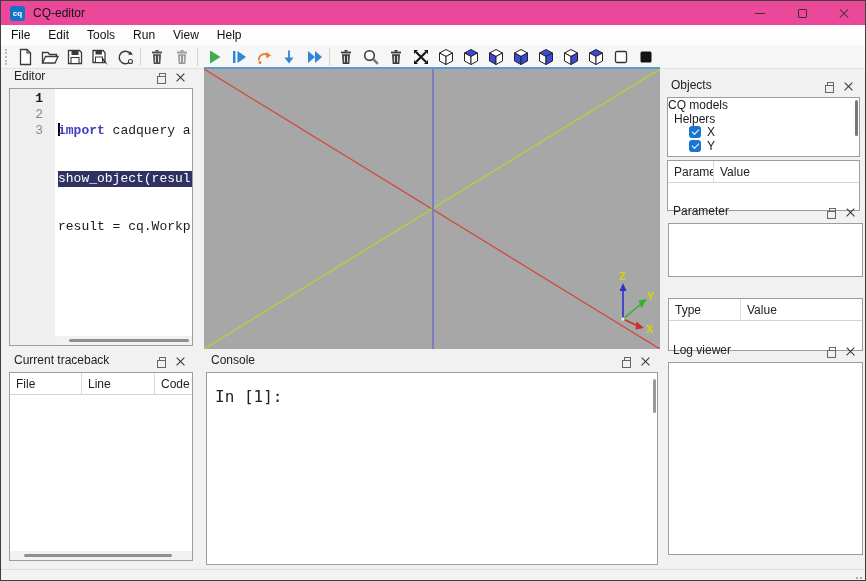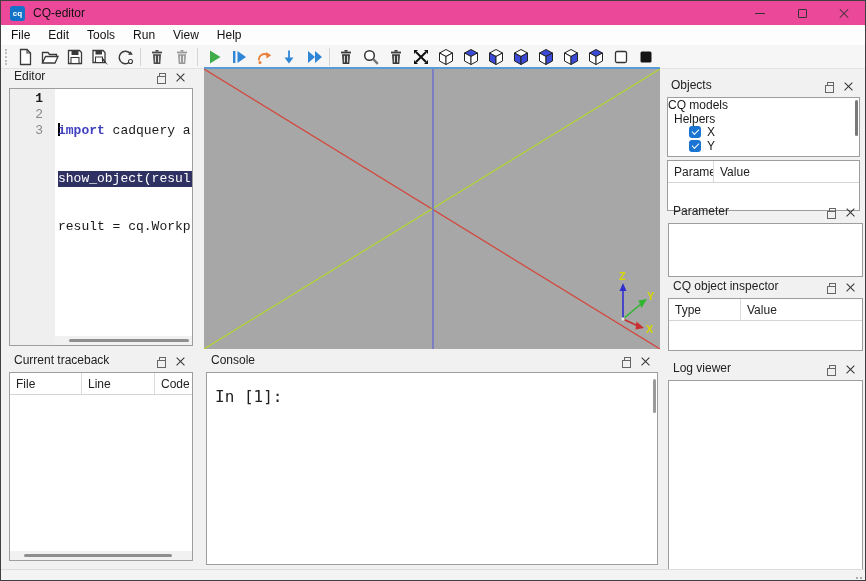--- a/index.html
+++ b/index.html
@@ -74,21 +74,21 @@
   .objbox{position:absolute;left:3px;right:3px;background:#fff;border:1px solid #9d9d9d;overflow:hidden;}
   #obj-tree{top:19px;height:60px;}
   #obj-params{top:82px;bottom:2px;}
   .trow{display:flex;align-items:center;height:13px;font-size:12px;color:#1a1a1a;margin-top:0.5px;}
   .tree-scroll{position:absolute;right:1px;top:2px;width:3px;height:36px;background:#787878;border-radius:2px;}
   .cb{width:12px;height:12px;border-radius:3px;display:inline-flex;align-items:center;justify-content:center;margin-right:6px;border:1px solid #999;background:#fff;flex:none;}
   .cb.checked{background:#1a74d2;border:none;}
   .cb.checked::after{content:"";width:6px;height:3px;border-left:1.6px solid #fff;border-bottom:1.6px solid #fff;transform:rotate(-45deg);margin-top:-2px;}
   #dock-variables{left:665px;top:203px;width:199px;height:75px;}
   #dock-inspector{left:665px;top:278px;width:199px;height:74px;}
-  #dock-log{left:665px;top:360px;width:199px;height:214px;}
+  #dock-log{left:665px;top:342px;width:199px;height:214px;}
 
   
   .thead{display:flex;border-bottom:1px solid #d4d4d4;height:22px;align-items:stretch;font-size:12px;color:#222;background:#fff;}
   .thead .col{padding:0 6px;border-right:1px solid #dadada;display:flex;align-items:center;white-space:nowrap;overflow:hidden;}
   .thead .col:last-child{flex:1;border-right:none;}
 
   
   .statusbar{position:absolute;left:0;right:0;top:568px;height:13px;background:#f3f3f3;border-top:1px solid #dcdcdc;}
   .grip{position:absolute;right:3px;bottom:3px;width:2px;height:2px;background:#ababab;box-shadow:-4px 4px 0 #ababab,0 4px 0 #ababab,-4px 0 0 #ababab;}
 </style>
@@ -397,29 +397,20 @@
           <span class="ifloat"></span>
         </span>
       <span class="dibtn">
           <span class="iclose"></span>
         </span>
     </div>
     <div class="dbody"></div>
   </div>
 
   <div class="dock" id="dock-inspector">
-    <div class="dtitle">
-      <span class="dlabel">CQ object inspector</span>
-      <span class="dibtn">
-          <span class="ifloat"></span>
-        </span>
-      <span class="dibtn">
-          <span class="iclose"></span>
-        </span>
-    </div>
     <div class="dbody">
       <div class="thead">
         <div class="col" style="width:72px">Type</div>
         <div class="col">Value</div>
       </div>
     </div>
   </div>
 
   <div class="dock" id="dock-traceback">
     <div class="dtitle">

